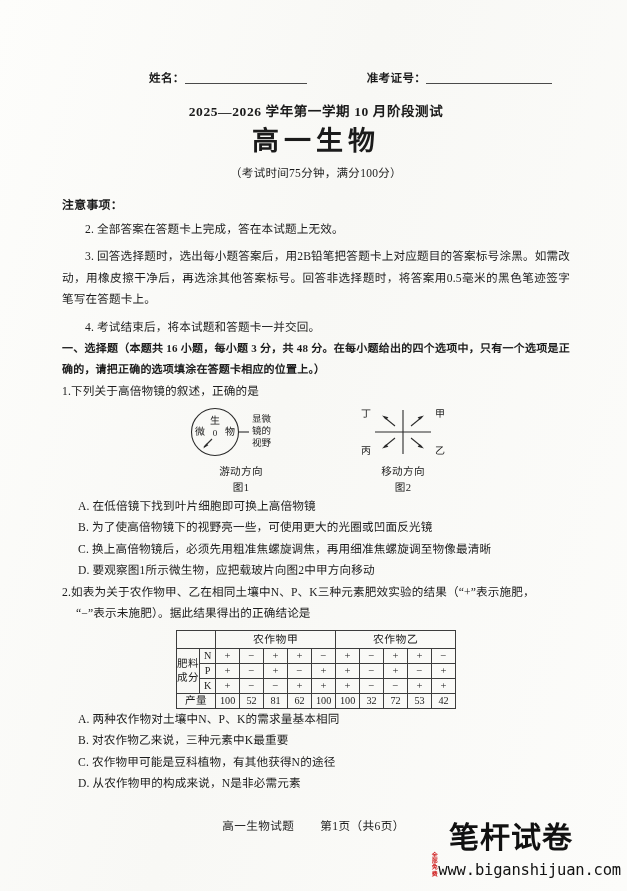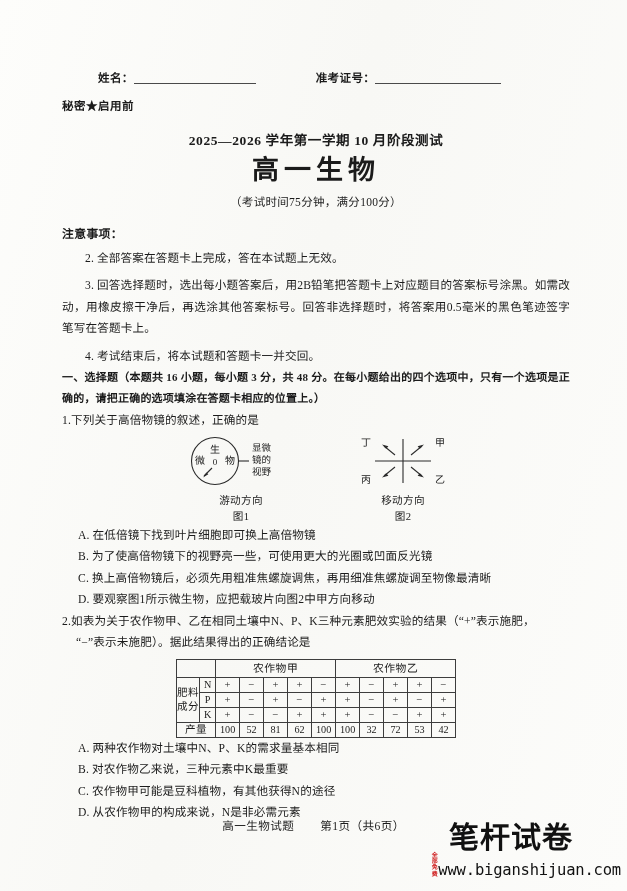--- a/index.html
+++ b/index.html
@@ -43,21 +43,21 @@
     display: flex;
     align-items: flex-end;
     white-space: nowrap;
   }
   .idfield .lbl { line-height: 1; }
   .idfield .rule {
     display: inline-block;
     border-bottom: 1px solid #4a4a4a;
     height: 11px;
   }
-  .idfield.name { margin-left: 36px; }
+  .idfield.name { margin-left: 87px; }
   .idfield.name .rule { width: 122px; }
   .idfield.ticket { margin-left: 60px; }
   .idfield.ticket .rule { width: 126px; }
 
   .secret {
     margin-top: 13px;
     font-size: 11.5px;
     font-weight: bold;
     letter-spacing: 0.5px;
   }
@@ -258,21 +258,20 @@
       <span class="idfield name">
         <span class="lbl">姓名：</span>
         <span class="rule"></span>
       </span>
       <span class="idfield ticket">
         <span class="lbl">准考证号：</span>
         <span class="rule"></span>
       </span>
     </div>
 
-    <div class="secret">秘密★启用前</div>
 
     <div class="exam-line">2025—2026 学年第一学期 10 月阶段测试</div>
     <div class="subject">高一生物</div>
     <div class="meta-line">（考试时间75分钟，满分100分）</div>
 
     <div class="notice-title">注意事项：</div>
     <div class="notice-item">2. 全部答案在答题卡上完成，答在本试题上无效。</div>
     <div class="notice-item">3. 回答选择题时，选出每小题答案后，用2B铅笔把答题卡上对应题目的答案标号涂黑。如需改动，用橡皮擦干净后，再选涂其他答案标号。回答非选择题时，将答案用0.5毫米的黑色笔迹签字笔写在答题卡上。</div>
     <div class="notice-item">4. 考试结束后，将本试题和答题卡一并交回。</div>
 

